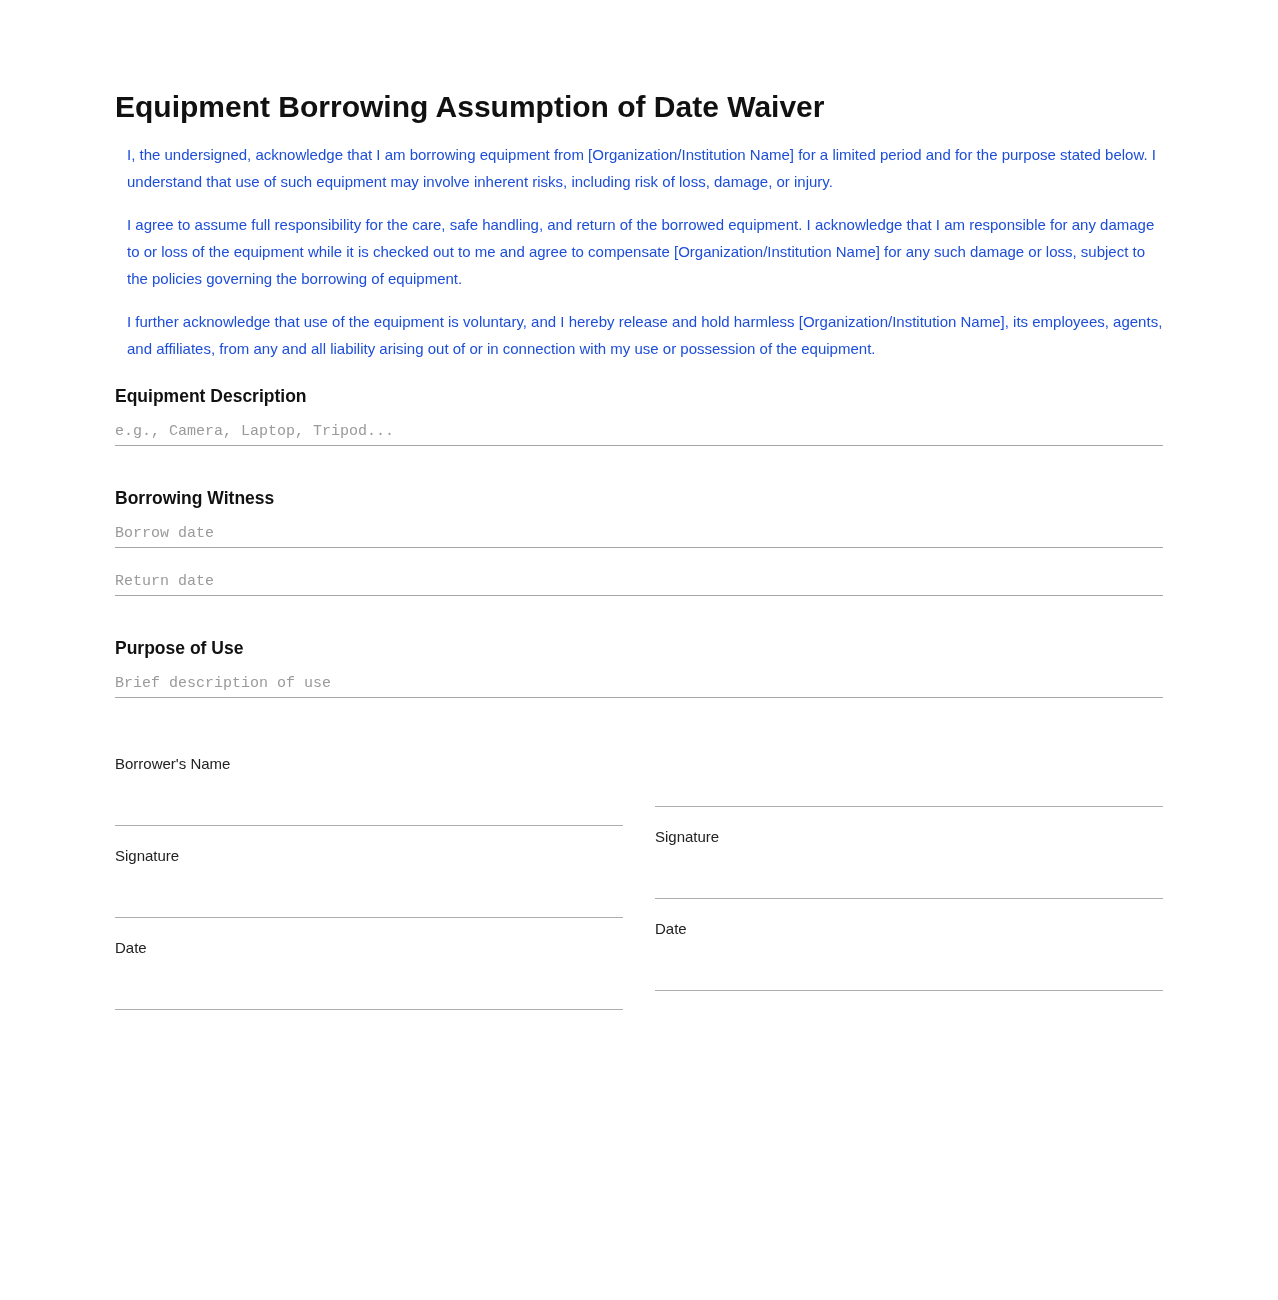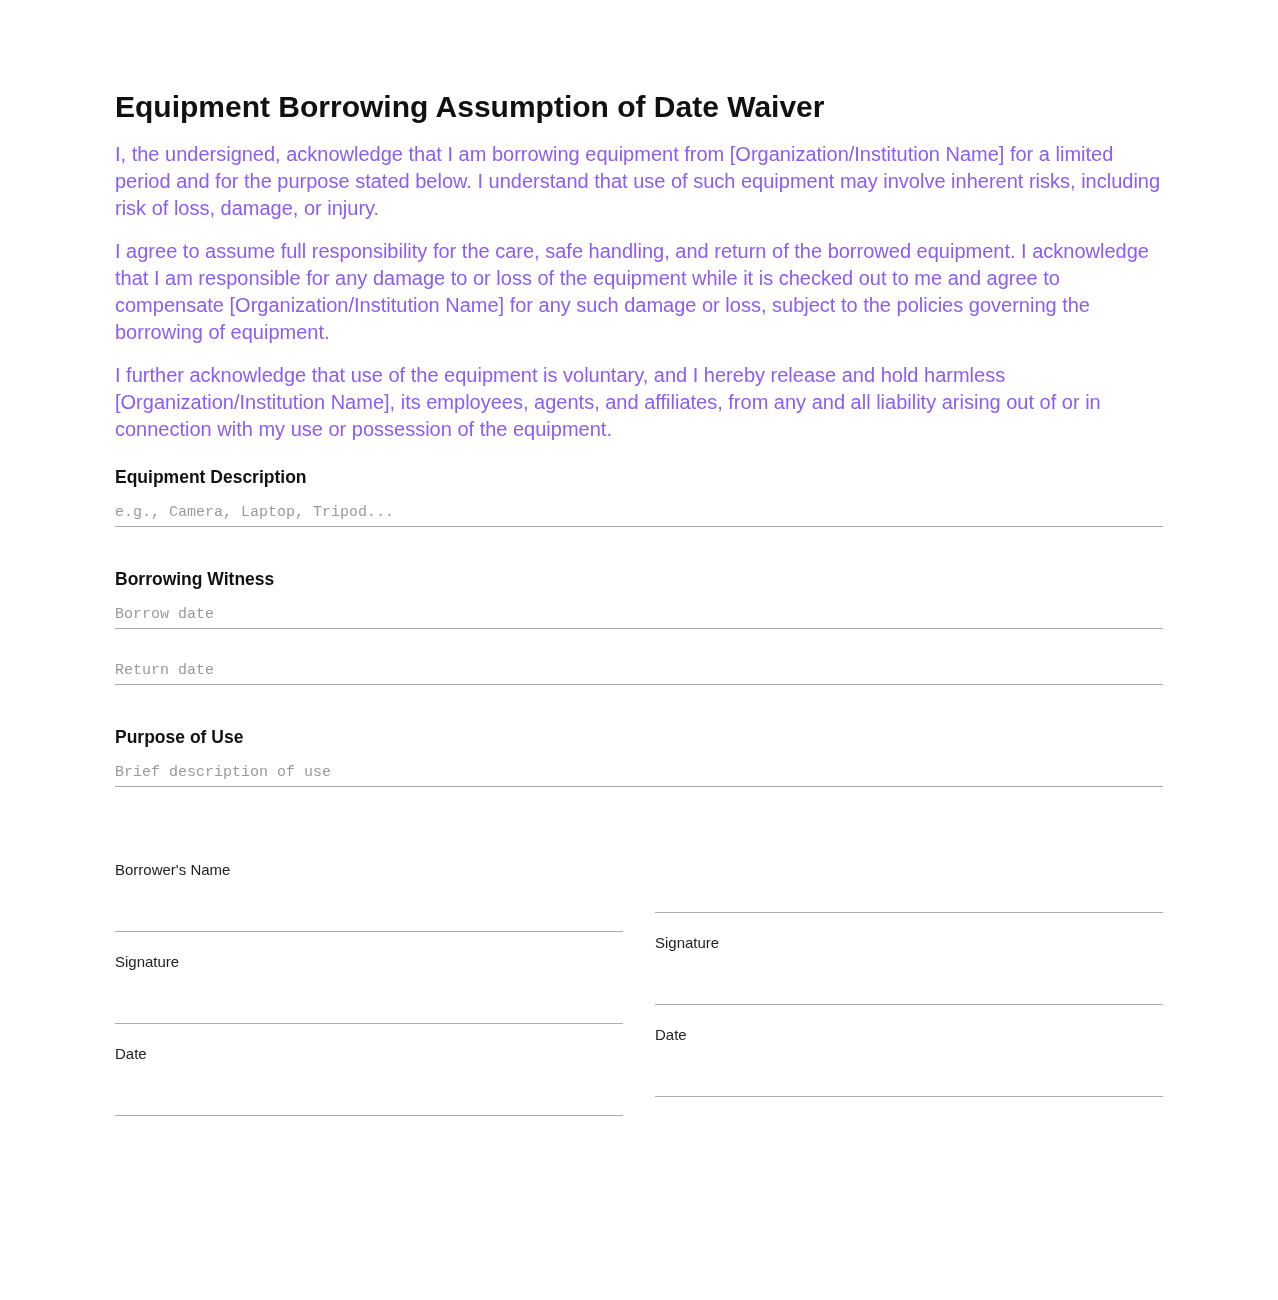--- a/index.html
+++ b/index.html
@@ -20,24 +20,24 @@
 
   h1.doc-title {
     font-size: 30px;
     line-height: 1.15;
     font-weight: bold;
     color: #111111;
     margin: 0 0 16px 0;
   }
 
   p.intro {
-    font-size: 20px;
+    font-size: 15px;
     line-height: 27px;
-    margin: 0 0 16px 0;
-    color: #8b5cf6;
+    margin: 0 0 16px 12px;
+    color: #1d4ed8;
   }
 
   .form-group { margin-top: 24px; margin-bottom: 42px; }
 
   h3.group-heading {
     font-size: 17.5px;
     line-height: 20px;
     font-weight: bold;
     color: #111111;
     margin: 0 0 12px 0;
@@ -51,29 +51,29 @@
     border-bottom: 1px solid #a6a6a6;
     background: transparent;
     padding: 4px 0;
     font-family: Liberation Mono, monospace;
     font-size: 15px;
     line-height: 19px;
     color: #222222;
     outline: none;
     border-radius: 0;
   }
-  input.line-input + input.line-input { margin-top: 28px; }
+  input.line-input + input.line-input { margin-top: 20px; }
 
   input::placeholder { color: #9a9a9a; opacity: 1; }
 
   .sig-grid {
     display: grid;
     grid-template-columns: 1fr 1fr;
     column-gap: 32px;
-    margin-top: 73px;
+    margin-top: 56px;
   }
 
   .sig-field { margin-bottom: 20px; }
 
   .sig-label {
     font-size: 15px;
     line-height: 19px;
     color: #222222;
   }
 

